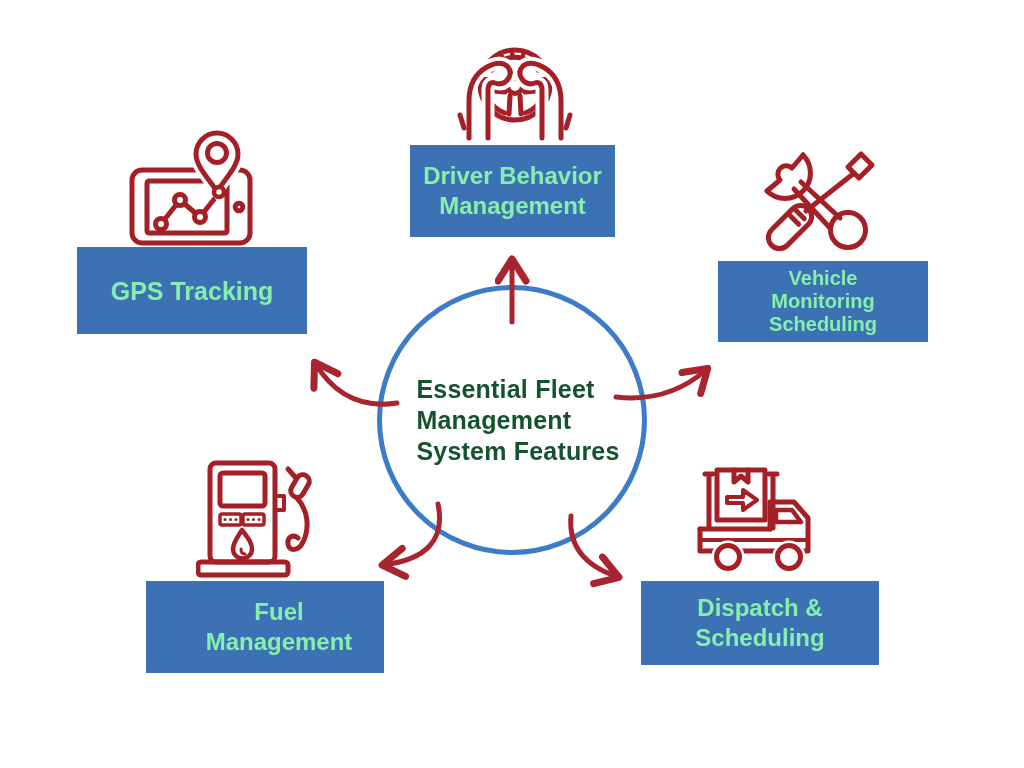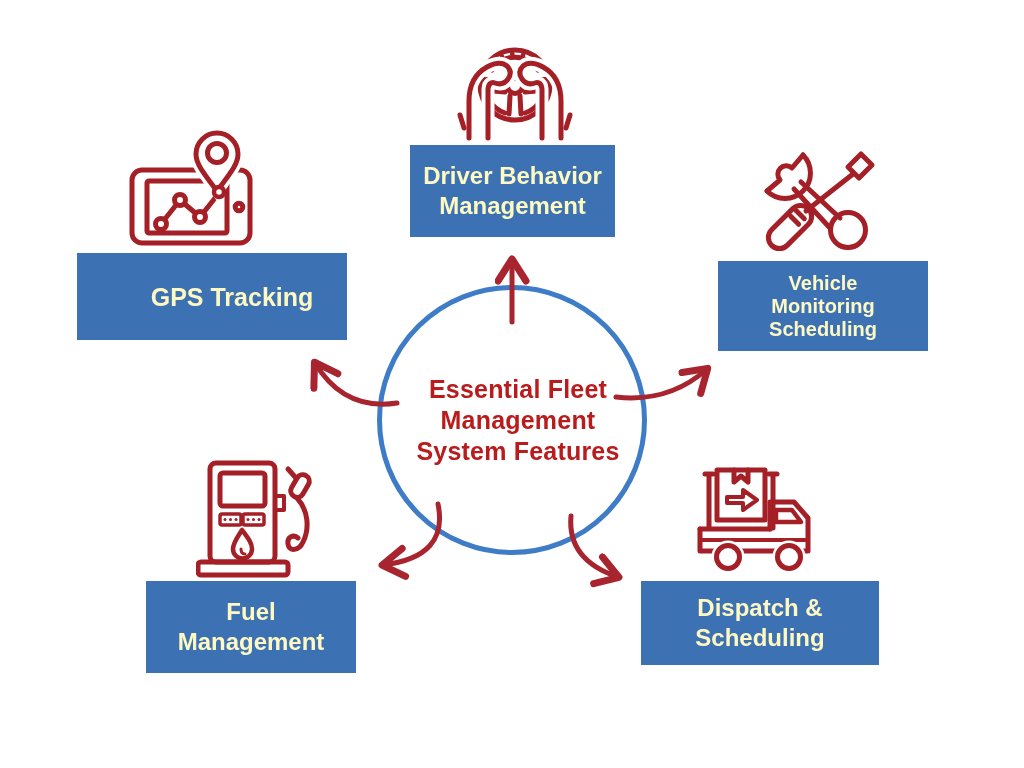--- a/index.html
+++ b/index.html
@@ -6,36 +6,36 @@
   body { font-family:"Liberation Sans", sans-serif; }
   .canvas { position:relative; width:1024px; height:768px; background:#ffffff; overflow:hidden; }
 
   .hub-circle {
     position:absolute; left:377px; top:285px; width:270px; height:270px;
     box-sizing:border-box; border:5px solid #3E7CC7; border-radius:50%;
     background:#ffffff; display:flex; align-items:center; justify-content:center;
     z-index:1;
   }
   .hub-title {
-    font-weight:bold; font-size:25px; line-height:31px; color:#b91c1c;
-    text-align:center; letter-spacing:0.2px;margin-left:12px;
+    font-weight:bold; font-size:25px; line-height:31px; color:#14532d;
+    letter-spacing:0.2px;margin-left:12px;
   }
   .hub-title span { display:block; }
 
   .label-box {
-    position:absolute; background:#3C72B4; color:#fef9c3; font-weight:bold;
+    position:absolute; background:#3C72B4; color:#86efac; font-weight:bold;
     display:flex; flex-direction:column; align-items:center; justify-content:center;
     text-align:center; z-index:1;
   }
   .label-box span { display:block; }
 
   .box-driver   { left:410px; top:145px; width:205px; height:92px; font-size:24px; line-height:30px; }
-  .box-gps      { left:77px;  top:253px; width:230px; height:87px; font-size:25px; line-height:30px;padding-left:40px; }
-  .box-vehicle  { left:718px; top:261px; width:210px; height:90px; font-size:20px; line-height:23px; }
-  .box-fuel     { left:146px; top:581px; width:210px; height:92px; font-size:24px; line-height:30px; }
+  .box-gps      { left:77px;  top:247px; width:230px; height:87px; font-size:25px; line-height:30px; }
+  .box-vehicle  { left:718px; top:261px; width:210px; height:81px; font-size:20px; line-height:23px; }
+  .box-fuel     { left:146px; top:581px; width:210px; height:92px; font-size:24px; line-height:30px;padding-left:28px; }
   .box-dispatch { left:641px; top:581px; width:238px; height:84px; font-size:24px; line-height:30px; }
 
   .icon { position:absolute; z-index:0; }
   .icon-driver  { left:443px; top:25px;  }
   .icon-gps     { left:116px; top:123px; }
   .icon-wrench  { left:758px; top:146px; }
   .icon-fuel    { left:196px; top:456px; }
   .icon-truck   { left:690px; top:458px; }
 
   .arrows { position:absolute; left:0; top:0; z-index:2; pointer-events:none; }

